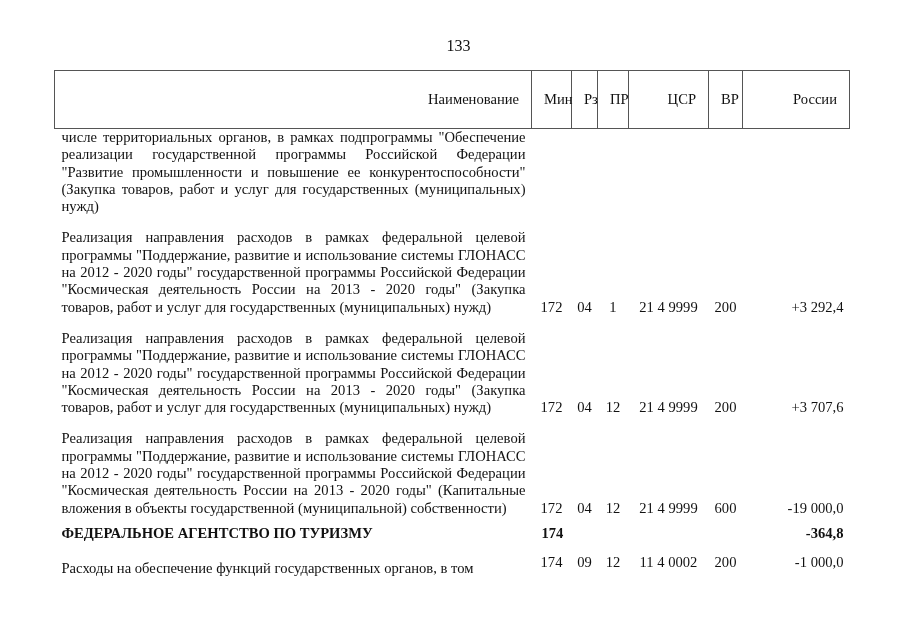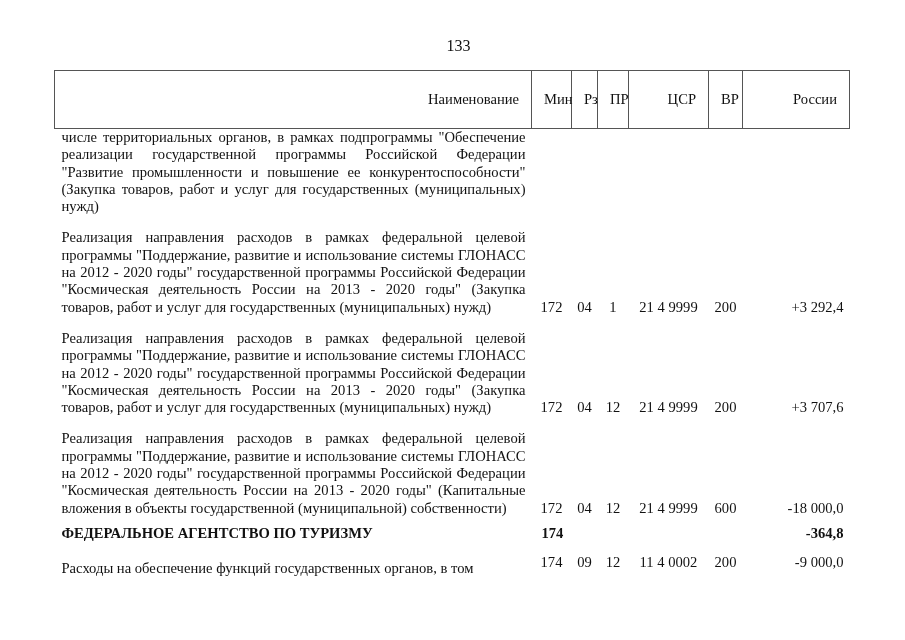--- a/index.html
+++ b/index.html
@@ -89,21 +89,21 @@
     <tr class="gap">
         <td colspan="7"></td>
       </tr>
     <tr>
       <td class="name">Реализация направления расходов в рамках федеральной целевой программы "Поддержание, развитие и использование системы ГЛОНАСС на 2012 - 2020 годы" государственной программы Российской Федерации "Космическая деятельность России на 2013 - 2020 годы" (Капитальные вложения в объекты государственной (муниципальной) собственности)</td>
       <td class="num">172</td>
       <td class="num">04</td>
       <td class="num">12</td>
       <td class="num">21 4 9999</td>
       <td class="num">600</td>
-      <td class="sum">-18 000,0</td>
+      <td class="sum">-19 000,0</td>
     </tr>
     <tr class="gap" style="height:4px">
         <td colspan="7" style="height:4px"></td>
       </tr>
     <tr class="bold">
       <td class="name" style="padding-top:4px">ФЕДЕРАЛЬНОЕ АГЕНТСТВО ПО ТУРИЗМУ</td>
       <td class="num" style="text-align:left;padding-left:10px">174</td>
       <td class="num"></td>
       <td class="num"></td>
       <td class="num"></td>
@@ -113,16 +113,16 @@
     <tr class="gap" style="height:12px">
         <td colspan="7" style="height:12px"></td>
       </tr>
     <tr>
       <td class="name top" style="padding-top:6px">Расходы на обеспечение функций государственных органов, в том</td>
       <td class="num top">174</td>
       <td class="num top">09</td>
       <td class="num top">12</td>
       <td class="num top">11 4 0002</td>
       <td class="num top">200</td>
-      <td class="sum top">-9 000,0</td>
+      <td class="sum top">-1 000,0</td>
     </tr>
   </tbody>
 </table>
 
 </body></html>

